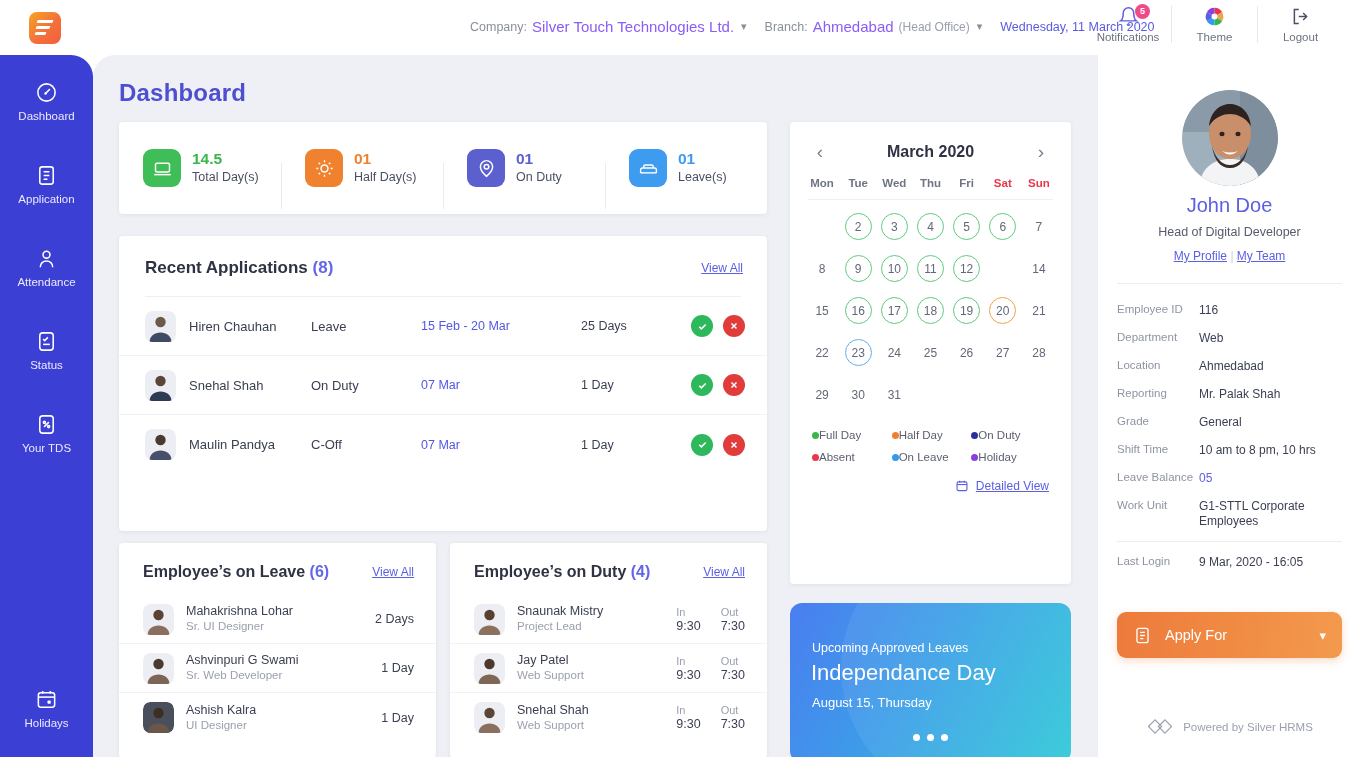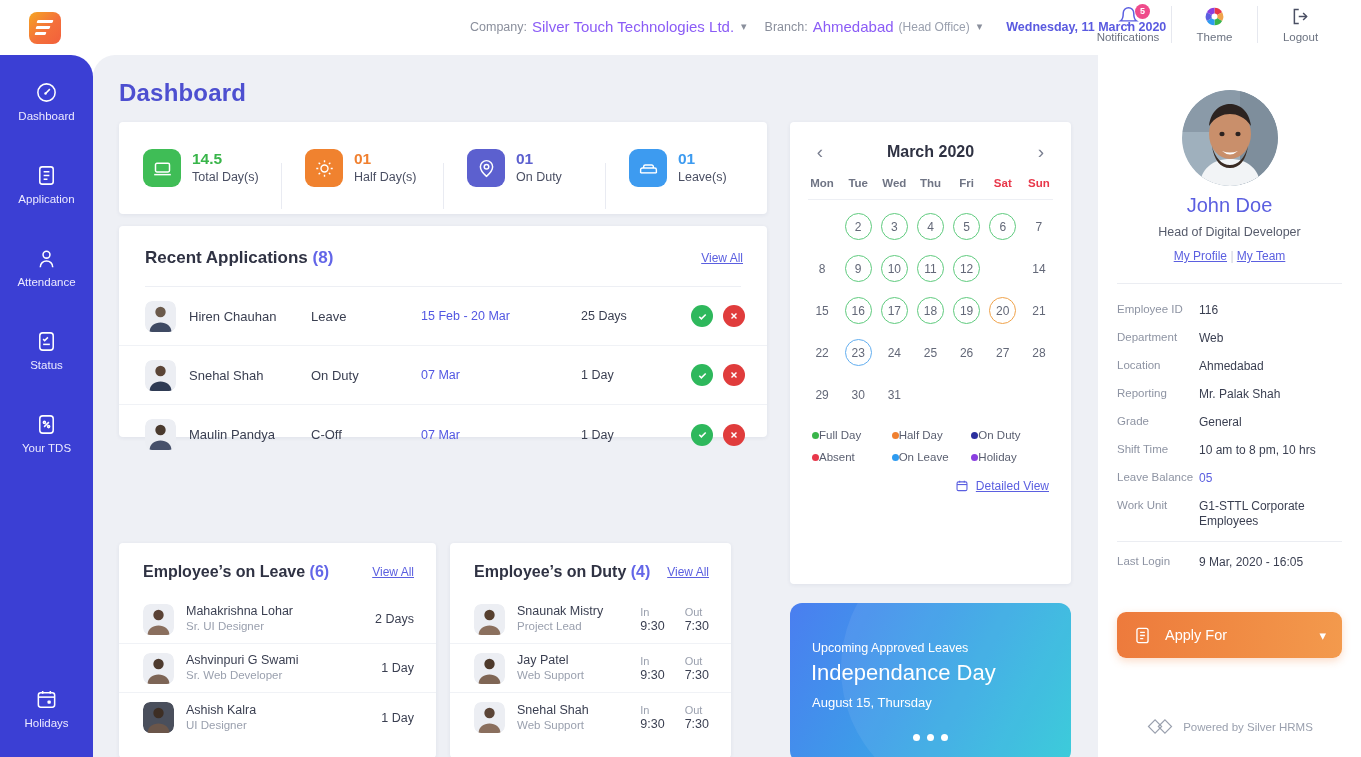--- a/index.html
+++ b/index.html
@@ -27,21 +27,21 @@
   .logo i:nth-child(3) { left: 6px; top: 20px; width: 11px; height: 3px; }
 
   .hdr-center {
     position: absolute; left: 470px; top: 18px;
     display: flex; align-items: center; gap: 0px; font-size: 12.5px; white-space: nowrap;
   }
   .hdr-lbl { color: #8a8f9c; margin-right: 5px; }
   .hdr-val { color: #8b5cf6; font-size: 15px; }
   .hdr-sub { color: #9aa0ae; font-size: 12px; margin-left: 5px; }
   .chev-sm { color: #8a8f9c; font-size: 11px; margin: 0 18px 0 7px; }
-  .hdr-date { color: #5a5ae0; font-weight: bold; font-size: 12.5px; margin-left: 6px; }
+  .hdr-date { color: #5a5ae0; font-weight: normal; font-size: 12.5px; margin-left: 0; }
 
   .hdr-actions {
     position: absolute; right: 18px; top: 6px; display: flex; align-items: flex-start; height: 44px;
   }
   .hdr-act {
     width: 86px; text-align: center; position: relative;
     display: flex; flex-direction: column; align-items: center; gap: 4px; cursor: pointer;
   }
   .hdr-act + .hdr-act { border-left: 1px solid #e6e8ef; }
   .hdr-act .lab { font-size: 11.5px; color: #6b7280; }
@@ -77,21 +77,21 @@
 
   
   .stats { position: absolute; left: 26px; top: 67px; width: 648px; height: 92px; display: flex; align-items: center; }
   .stat { flex: 1; display: flex; align-items: center; gap: 11px; padding-left: 24px; position: relative; }
   .stat + .stat::before { content: ""; position: absolute; left: 0; top: 14px; height: 46px; width: 1px; background: #e9ebf2; }
   .sq { width: 38px; height: 38px; border-radius: 9px; display: flex; align-items: center; justify-content: center; }
   .stat .num { font-size: 15.5px; font-weight: bold; line-height: 16px; }
   .stat .cap { font-size: 12.5px; color: #4a4f63; line-height: 16px; margin-top: 2px; }
 
   
-  .recent { position: absolute; left: 26px; top: 171px; width: 648px; height: 211px; }
+  .recent { position: absolute; left: 26px; top: 181px; width: 648px; height: 295px; }
   .card-head { display: flex; align-items: center; justify-content: space-between; padding: 22px 24px 0 26px; }
   .card-title { font-size: 17px; font-weight: bold; color: #2f3243; }
   .card-title .cnt { color: #6366e8; font-weight: bold; }
   .viewall { font-size: 12px; color: #5b5fe0; text-decoration: underline; cursor: pointer; }
   .divider { height: 1px; background: #edeff4; margin: 18px 26px 0 26px; }
   .app-row {
     display: grid; grid-template-columns: 166px 110px 160px 110px 1fr;
     align-items: center; height: 59px; padding: 0 26px; border-bottom: 1px solid #f0f2f6;
   }
   .app-row:last-child { border-bottom: none; }
@@ -101,21 +101,21 @@
   .ty { font-size: 13px; color: #3a3f51; }
   .dt { font-size: 12.5px; color: #5257e2; }
   .dur { font-size: 12.5px; color: #3a3f51; }
   .acts { display: flex; gap: 10px; justify-content: flex-end; }
   .pill { width: 22px; height: 22px; border-radius: 50%; display: flex; align-items: center; justify-content: center; cursor: pointer; }
   .pill.ok { background: #2eb85c; }
   .pill.no { background: #e03c3c; }
 
   
   .leave { position: absolute; left: 26px; top: 488px; width: 317px; height: 215px; }
-  .duty  { position: absolute; left: 357px; top: 488px; width: 281px; height: 215px; }
+  .duty  { position: absolute; left: 357px; top: 488px; width: 317px; height: 215px; }
   .emp-row { display: flex; align-items: center; height: 49px; padding: 0 22px 0 24px; border-bottom: 1px solid #f0f2f6; }
   .emp-row:last-child { border-bottom: none; }
   .emp-name { font-size: 12.5px; color: #3a3f51; line-height: 15px; }
   .emp-role { font-size: 11.5px; color: #9aa0ae; line-height: 15px; }
   .emp-right { margin-left: auto; font-size: 12.5px; color: #3a3f51; }
   .inout { margin-left: auto; display: flex; gap: 20px; text-align: left; }
   .io-l { font-size: 11px; color: #9aa0ae; line-height: 14px; }
   .io-v { font-size: 12.5px; color: #3a3f51; line-height: 15px; }
 
   

